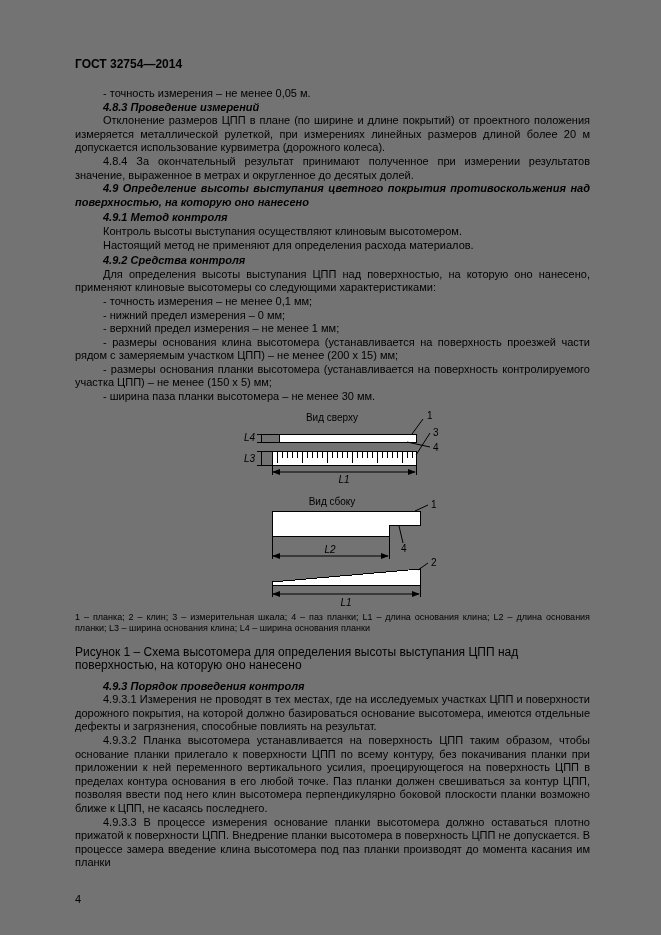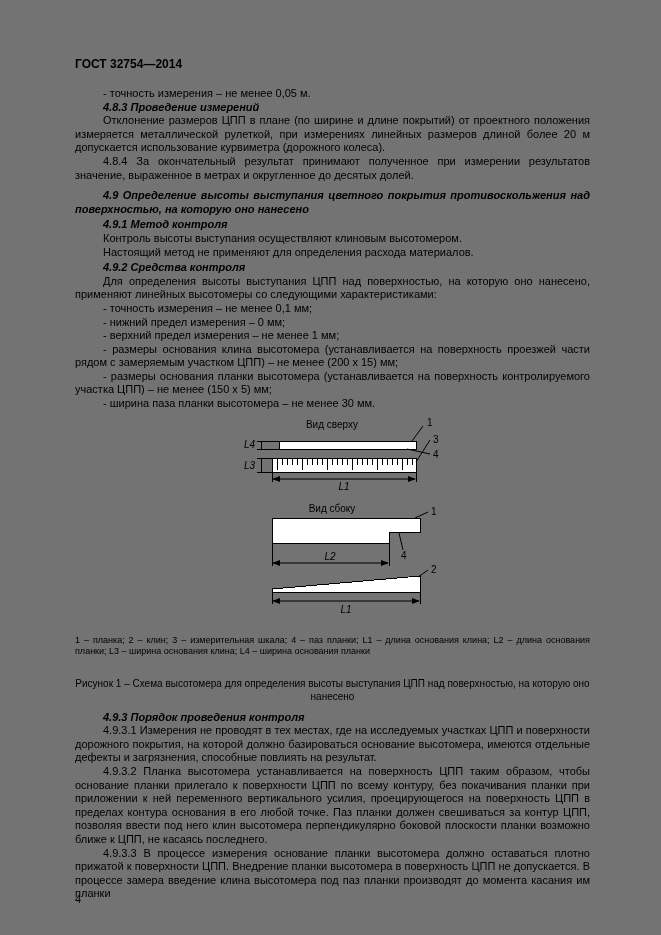--- a/index.html
+++ b/index.html
@@ -10,51 +10,51 @@
     background:#737373;
     color:#000;
     font-family:"Liberation Sans","DejaVu Sans",sans-serif;
     font-size:11px; line-height:13.6px;
     overflow:hidden;
   }
   .content { position:absolute; left:75px; top:57px; width:515px; }
   .doc-header { font-weight:bold; font-size:12px; line-height:14px; margin-bottom:16px; }
   p { text-align:justify; text-indent:28px; }
   p.b { font-weight:bold;font-style:italic; }
-  p.mt { margin-top:7px; }
+  p.mt { }
   p.mts { margin-top:2px; }
   .figure { margin-top:5px; }
   .fig-svg { display:block; margin-left:162px; }
   .fig-svg .s  { fill:none; stroke:#000; stroke-width:1; shape-rendering:crispEdges; }
   .fig-svg .sf { fill:#fff; stroke:#000; stroke-width:1; shape-rendering:crispEdges; }
   .fig-svg .ld { fill:none; stroke:#000; stroke-width:1; }
   .fig-svg text { font-family:"Liberation Sans","DejaVu Sans",sans-serif; font-size:10px; fill:#000; }
   .fig-svg text.ti { font-style:italic; }
-  .legend { font-size:9px; line-height:11px; text-align:justify; text-indent:0; margin-top:19px; }
-  .fig-caption { font-size:10px; line-height:13px; text-align:center; text-indent:0; margin-top:20px; margin-bottom:8px; }
+  .legend { font-size:9px; line-height:11px; text-align:justify; text-indent:0; margin-top:3px; }
+  .fig-caption { font-size:12px; line-height:13px; text-align:left; text-indent:0; margin-top:12px; margin-bottom:8px; }
   .page-num { position:absolute; left:75px; bottom:28px; font-size:11px; }
 </style>
 </head>
 <body>
 
 <div class="page">
   <div class="content">
 
     <div class="doc-header">ГОСТ 32754—2014</div>
 
     <p>- точность измерения – не менее 0,05 м.</p>
     <p class="b">4.8.3 Проведение измерений</p>
     <p>Отклонение размеров ЦПП в плане (по ширине и длине покрытий) от проектного положения измеряется металлической рулеткой, при измерениях линейных размеров длиной более 20 м допускается использование курвиметра (дорожного колеса).</p>
     <p>4.8.4 За окончательный результат принимают полученное при измерении результатов значение, выраженное в метрах и округленное до десятых долей.</p>
     <p class="b mt">4.9 Определение высоты выступания цветного покрытия противоскольжения над поверхностью, на которую оно нанесено</p>
     <p class="b mts">4.9.1 Метод контроля</p>
     <p>Контроль высоты выступания осуществляют клиновым высотомером.</p>
     <p>Настоящий метод не применяют для определения расхода материалов.</p>
     <p class="b mts">4.9.2 Средства контроля</p>
-    <p>Для определения высоты выступания ЦПП над поверхностью, на которую оно нанесено, применяют линейных высотомеры со следующими характеристиками:</p>
+    <p>Для определения высоты выступания ЦПП над поверхностью, на которую оно нанесено, применяют клиновые высотомеры со следующими характеристиками:</p>
     <p>- точность измерения – не менее 0,1 мм;</p>
     <p>- нижний предел измерения – 0 мм;</p>
     <p>- верхний предел измерения – не менее 1 мм;</p>
     <p>- размеры основания клина высотомера (устанавливается на поверхность проезжей части рядом с замеряемым участком ЦПП) – не менее (200 х 15) мм;</p>
     <p>- размеры основания планки высотомера (устанавливается на поверхность контролируемого участка ЦПП) – не менее (150 х 5) мм;</p>
     <p>- ширина паза планки высотомера – не менее 30 мм.</p>
 
     <div class="figure">
       <svg class="fig-svg" width="218" height="200" viewBox="0 0 218 200">
         <defs>

